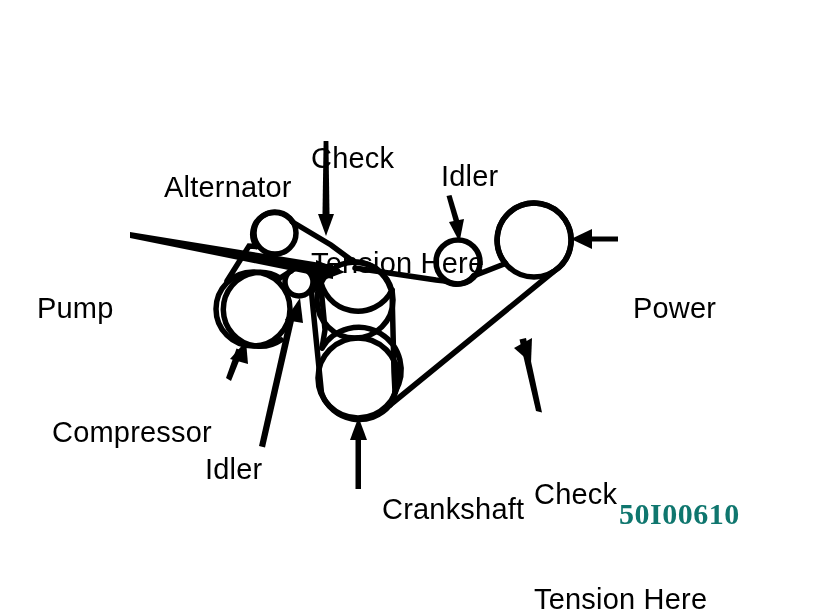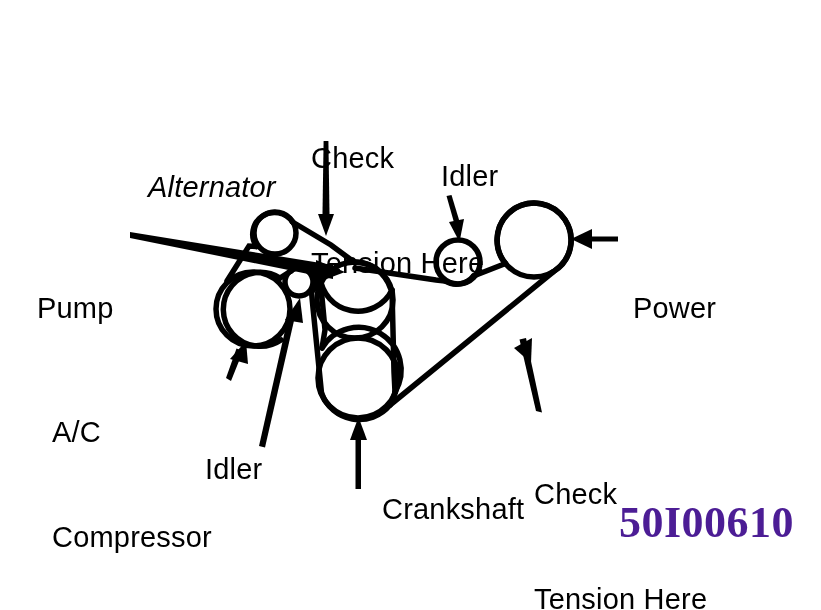--- a/index.html
+++ b/index.html
@@ -40,23 +40,23 @@
     letter-spacing: 0.2px;
     color: #000;
     white-space: pre;
     -webkit-font-smoothing: none;
   }
   .lbl.two-line { line-height: 35px; }
   #part-code {
     position: absolute;
     font-family: "Liberation Serif", serif;
     font-weight: 700;
-    font-size: 44px;
+    font-size: 30px;
     letter-spacing: 0.5px;
-    color: #4c1d95;
+    color: #0f766e;
     white-space: pre;
   }
 </style>
 </head>
 <body>
 
 <div id="diagram-root">
 
   <svg id="belt-svg" viewBox="0 0 821 610">
 
@@ -153,34 +153,33 @@
         <path d="M 514 348 L 532 338 L 531 363 Z"></path>
       </g>
     </g>
   </svg>
 
   <div class="lbl two-line" style="left:311px; top:71px;">
     <div>Check</div>
     <div>Tension Here</div>
   </div>
 
-  <div class="lbl" style="left:148px; top:170px;font-style:italic;">Alternator</div>
+  <div class="lbl" style="left:164px; top:170px;">Alternator</div>
 
   <div class="lbl two-line" style="left:37px; top:221px;">
     <div>Pump</div>
   </div>
 
   <div class="lbl" style="left:441px; top:159px;">Idler</div>
 
   <div class="lbl two-line" style="left:620px; top:221px;margin-left:13px;">
     <div>Power</div>
   </div>
 
   <div class="lbl two-line" style="left:52px; top:345px;">
-    <div>A/C</div>
     <div>Compressor</div>
   </div>
 
   <div class="lbl" style="left:205px; top:452px;">Idler</div>
 
   <div class="lbl" style="left:358px; top:492px;margin-left:24px;">Crankshaft</div>
 
   <div class="lbl two-line" style="left:534px; top:407px;">
     <div>Check</div>
     <div>Tension Here</div>

